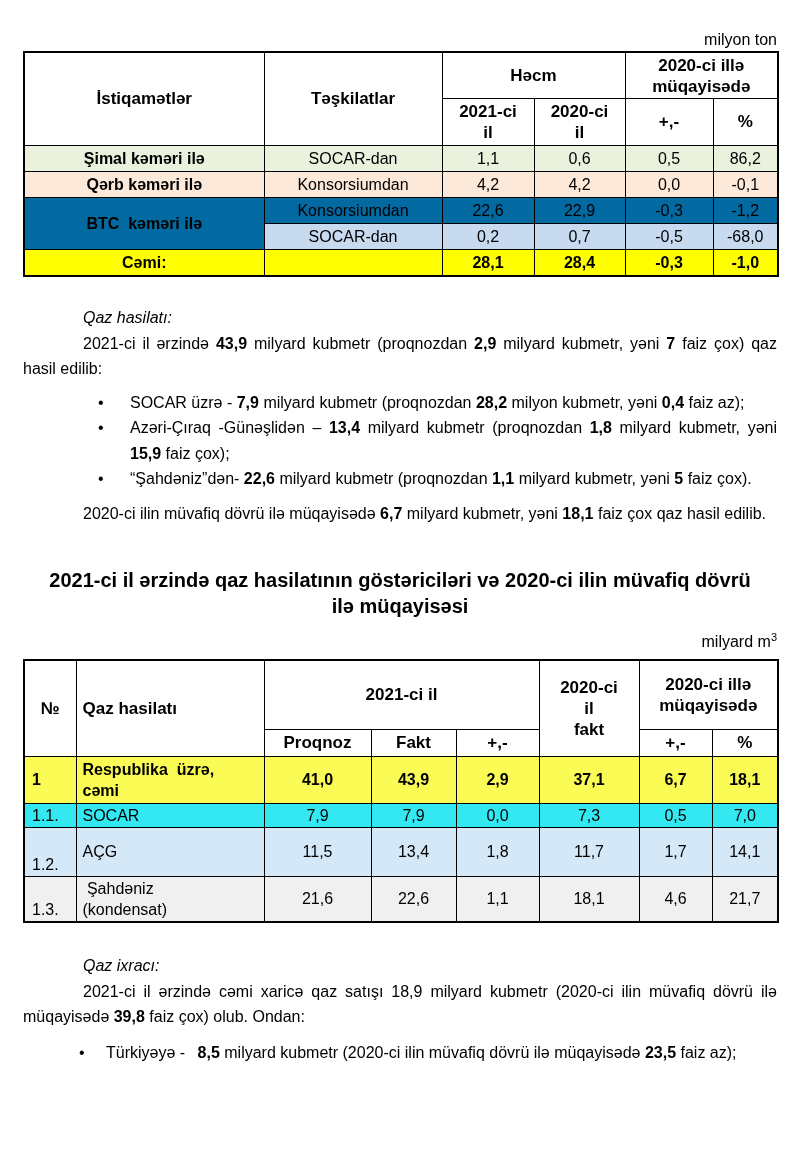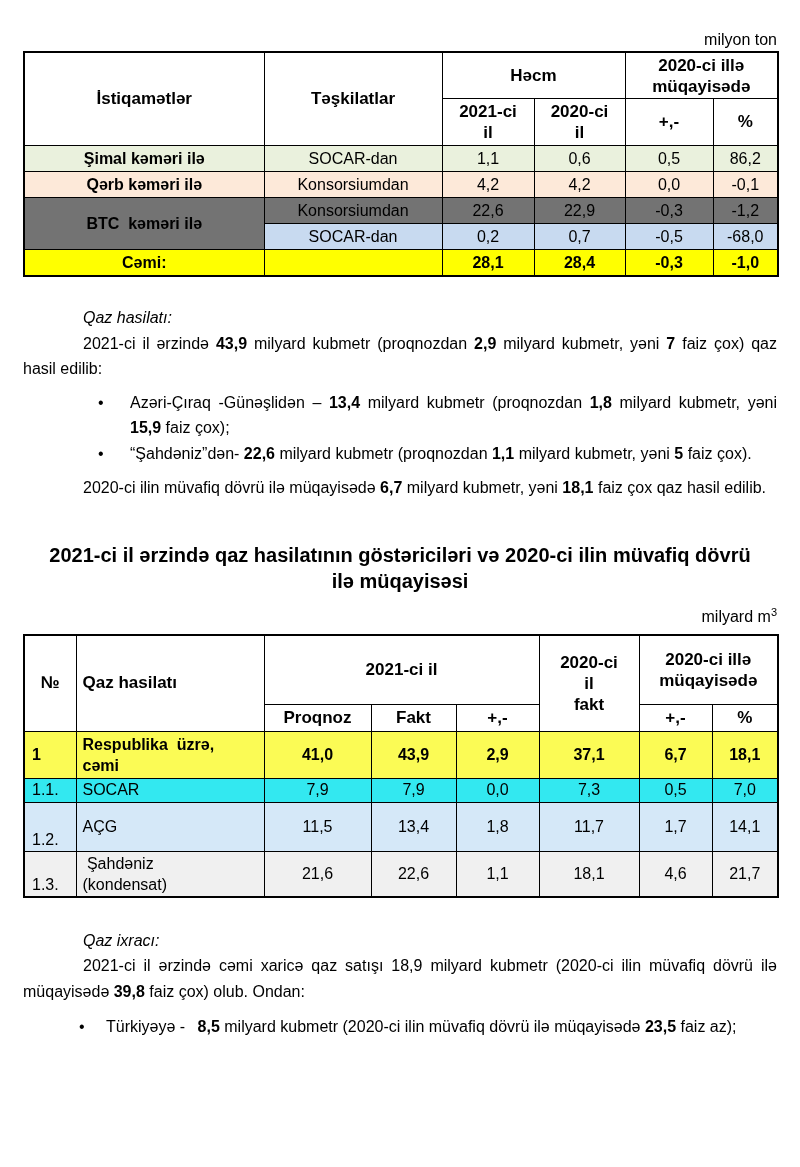--- a/index.html
+++ b/index.html
@@ -97,21 +97,21 @@
       <td>86,2</td>
     </tr>
     <tr class="dr" style="background-color: rgb(253, 233, 217);">
       <td class="b">Qərb kəməri ilə</td>
       <td>Konsorsiumdan</td>
       <td>4,2</td>
       <td>4,2</td>
       <td>0,0</td>
       <td>-0,1</td>
     </tr>
-    <tr class="dr" style="background-color: #737373;">
+    <tr class="dr" style="background-color: #0369a1;">
       <td rowspan="2" class="b">BTC&nbsp; kəməri ilə</td>
       <td>Konsorsiumdan</td>
       <td>22,6</td>
       <td>22,9</td>
       <td>-0,3</td>
       <td>-1,2</td>
     </tr>
     <tr class="dr" style="background-color: rgb(200, 218, 240);">
       <td>SOCAR-dan</td>
       <td>0,2</td>
@@ -127,20 +127,21 @@
       <td class="b">-0,3</td>
       <td class="b">-1,0</td>
     </tr>
   </tbody>
     </table>
 
   <div class="textcol">
     <p class="sec-title st1">Qaz hasilatı:</p>
     <p class="indent"><span>2021-ci il ərzində </span><span style="font-weight: bold;">43,9</span><span> milyard kubmetr (proqnozdan </span><span style="font-weight: bold;">2,9</span><span> milyard kubmetr, yəni </span><span style="font-weight: bold;">7</span><span> faiz çox) qaz hasil edilib:</span></p>
     <ul class="l1">
+      <li><span>SOCAR üzrə - </span><span style="font-weight: bold;">7,9</span><span> milyard kubmetr (proqnozdan </span><span style="font-weight: bold;">28,2</span><span> milyon kubmetr, yəni </span><span style="font-weight: bold;">0,4</span><span> faiz az);</span></li>
       <li><span>Azəri-Çıraq -Günəşlidən – </span><span style="font-weight: bold;">13,4</span><span> milyard kubmetr (proqnozdan </span><span style="font-weight: bold;">1,8</span><span> milyard kubmetr, yəni </span><span style="font-weight: bold;">15,9</span><span> faiz çox);</span></li>
       <li><span>“Şahdəniz”dən- </span><span style="font-weight: bold;">22,6</span><span> milyard kubmetr (proqnozdan </span><span style="font-weight: bold;">1,1</span><span> milyard kubmetr, yəni </span><span style="font-weight: bold;">5</span><span> faiz çox).</span></li>
     </ul>
     <p class="indent"><span>2020-ci ilin müvafiq dövrü ilə müqayisədə </span><span style="font-weight: bold;">6,7</span><span> milyard kubmetr, yəni </span><span style="font-weight: bold;">18,1</span><span> faiz çox qaz hasil edilib.</span></p>
   </div>
 
   <div class="heading">2021-ci il ərzində qaz hasilatının göstəriciləri və 2020-ci ilin müvafiq dövrü ilə müqayisəsi</div>
 
   <div class="unit unit2"><span>milyard m</span><sup>3</sup></div>
 

